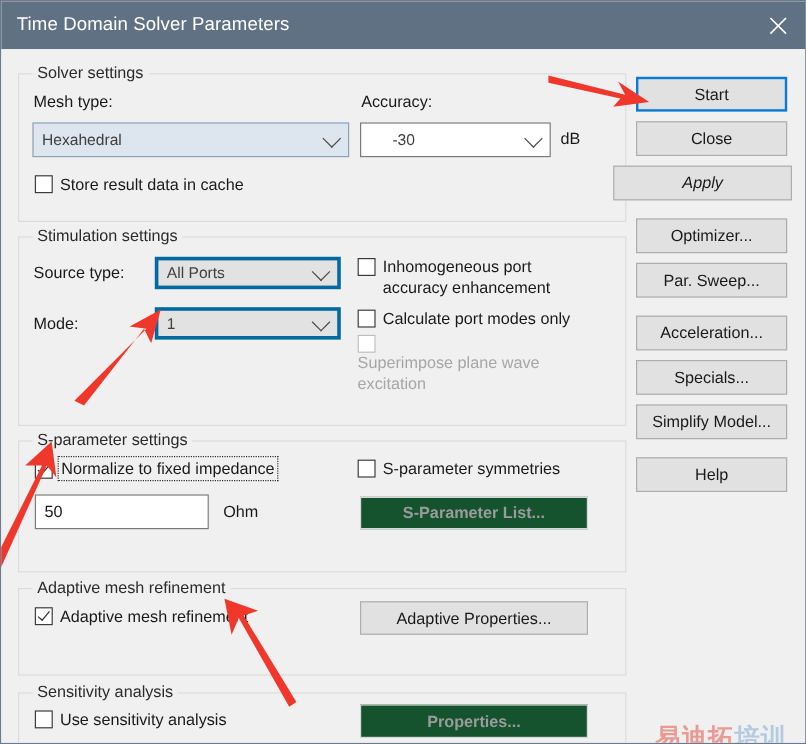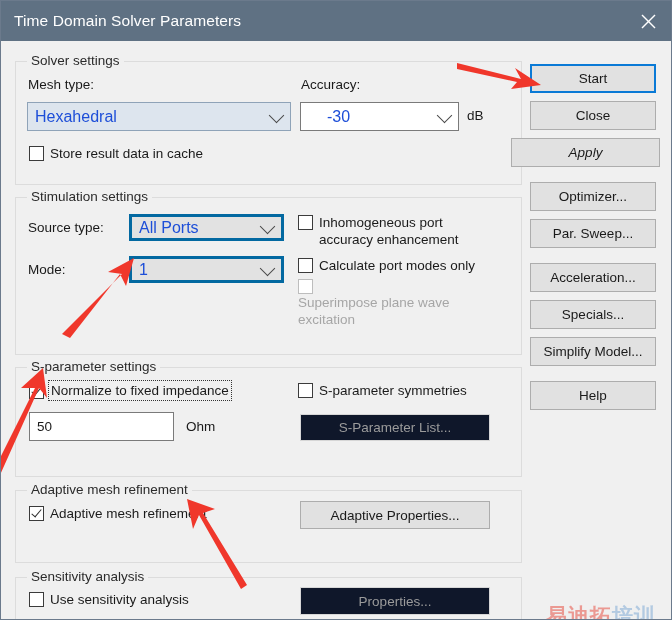--- a/index.html
+++ b/index.html
@@ -60,21 +60,21 @@
   .lbl {
     position:absolute;
     font-size:13.5px;
     color:#1a1a1a;
     white-space:nowrap;
   }
   
   .combo {
     position:absolute;
     display:flex; align-items:center;
-    font-size:16px; color:#1d4ed8;
+    font-size:13px; color:#404040;
     padding-left:7px;
     cursor:default;
   }
   .combo.blue  { background:#dde5ee; border:1px solid #8fa3b8; }
   .combo.gray  { background:#e2e2e2; border:3px solid #0369a1; }
   .combo.white { background:#ffffff; border:1px solid #7a7a7a; }
   .combo .chev {
     position:absolute; right:8px; top:50%;
     width:11px; height:11px; margin-top:-7px;
     border-right:1.6px solid #4a4a4a;
@@ -130,23 +130,24 @@
     border:1px solid #adadad;
     display:flex; align-items:center; justify-content:center;
     font-size:13.5px; color:#1a1a1a;
     cursor:default;
   }
   .btn.focus {
     border:2px solid #0a7ad6;
     background:#e1e1e1;
   }
   .btn.disabled {
-    background:#0f172a;
+    background:#14532d;
     border:1px solid #d6d6d6;
     color:#9b9b9b;
+    font-weight:bold;
   }
   
   .arrow { position:absolute; pointer-events:none; }
   #wm-logo {
     position:absolute;
     left:534px; top:563px;
     width:132px;
     text-align:center;
     opacity:.62;
   }

